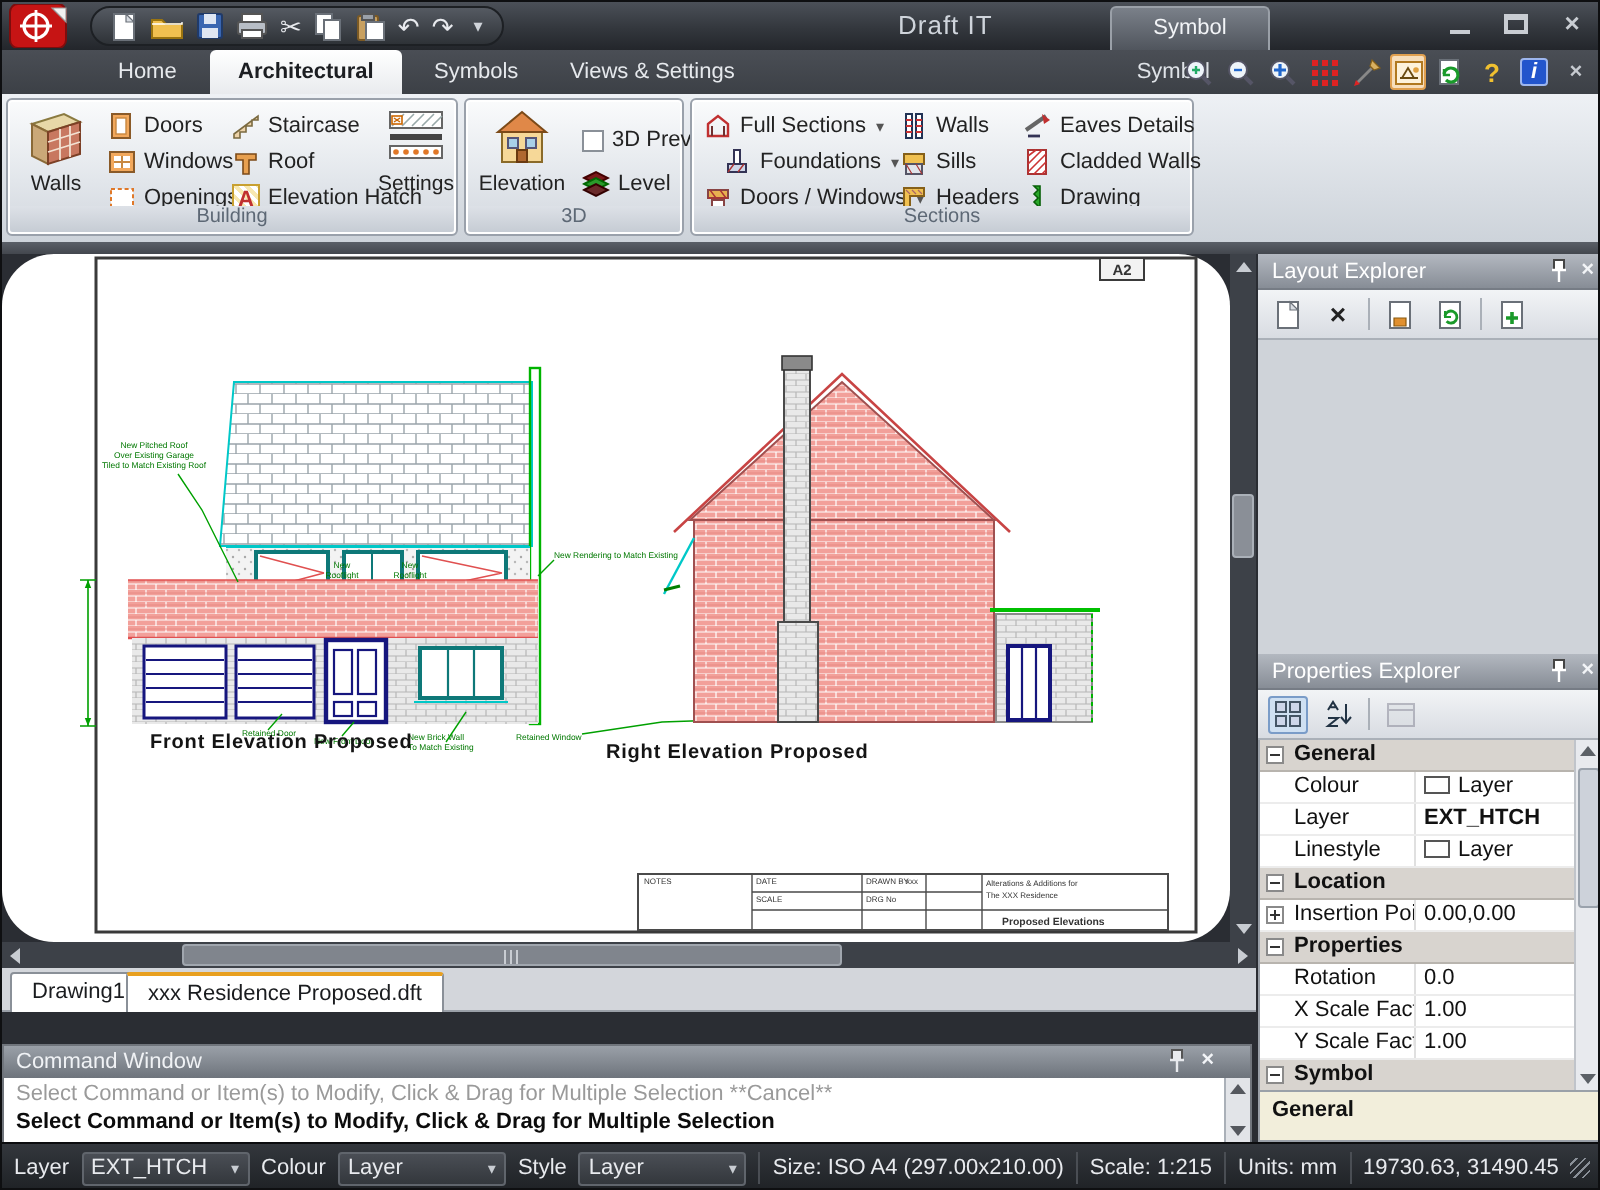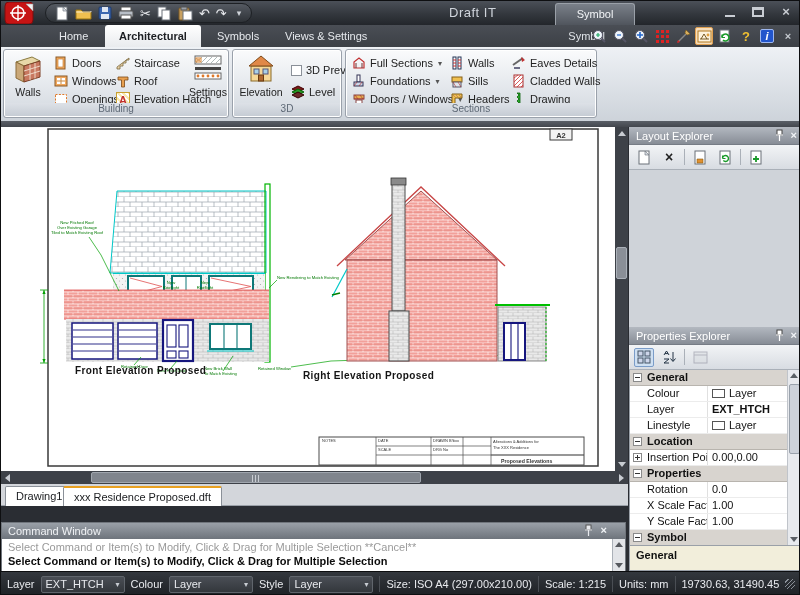--- a/index.html
+++ b/index.html
@@ -52,21 +52,21 @@
   .sicon{width:14px;height:14px;flex:0 0 14px;}
   .caret{font-size:8px;color:#555;margin-left:1px;}
   .chk{width:11px;height:11px;background:#fff;border:1px solid #8a9098;flex:0 0 11px;}
   .hatchA{display:inline-block;width:14px;height:14px;text-align:center;line-height:14px;font-weight:bold;color:#c03030;
     background:repeating-linear-gradient(45deg,#f8e8b0 0 2px,#fff 2px 4px);border:1px solid #c8a030;font-size:11px;}
 
   
   #sepstrip{position:absolute;left:0;top:120px;width:800px;height:6px;background:linear-gradient(#5a5f67,#43474e);}
 
   
-  #canvas{position:absolute;left:0;top:126px;width:614px;height:344px;background:#ffffff;cursor:crosshair;}
+  #canvas{position:absolute;left:0;top:126px;width:614px;height:344px;background:#ffffff;cursor:crosshair;border-radius:26px;}
   #canvas svg{display:block;}
   
   #canvas-vscroll{position:absolute;left:614px;top:126px;width:13px;height:344px;background:#3d4148;}
   #canvas-hscroll{position:absolute;left:0;top:470px;width:627px;height:13px;background:#3d4148;}
   .sb-arrow{position:absolute;width:0;height:0;}
   #cv-up{left:3px;top:4px;border-left:4px solid transparent;border-right:4px solid transparent;border-bottom:5px solid #c8ccd2;}
   #cv-down{left:3px;bottom:4px;border-left:4px solid transparent;border-right:4px solid transparent;border-top:5px solid #c8ccd2;}
   #cv-thumb{position:absolute;left:1px;top:120px;width:11px;height:32px;background:#8a8f97;border:1px solid #aab0b8;border-radius:2px;}
   #ch-left{top:3px;left:4px;border-top:4px solid transparent;border-bottom:4px solid transparent;border-right:5px solid #c8ccd2;}
   #ch-right{top:3px;right:4px;border-top:4px solid transparent;border-bottom:4px solid transparent;border-left:5px solid #c8ccd2;}
@@ -367,21 +367,21 @@
 
     <div class="rgroup" style="left:344px;width:252px;">
       <div class="smallrow" style="left:6px;top:5px">
         <svg class="sicon">
             <path d="M2 6 L7 2 L12 6 V12 H2 z" fill="none" stroke="#c03030" stroke-width="1.2"></path>
             <path d="M4 12 V7 M10 12 V7" stroke="#703030"></path>
           </svg>
         <span>Full Sections</span>
         <span class="caret">▾</span>
       </div>
-      <div class="smallrow" style="left:6px;top:23px">
+      <div class="smallrow" style="left:16px;top:23px">
         <svg class="sicon">
             <rect x="5" y="1" width="3" height="7" fill="#fff" stroke="#335"></rect>
             <rect x="2" y="8" width="9" height="4" fill="#cdd6e8" stroke="#335"></rect>
             <path d="M2 12 l3 -4 m2 4 l3 -4" stroke="#a33" stroke-width=".7"></path>
           </svg>
         <span>Foundations</span>
         <span class="caret">▾</span>
       </div>
       <div class="smallrow" style="left:6px;top:41px">
         <svg class="sicon">

